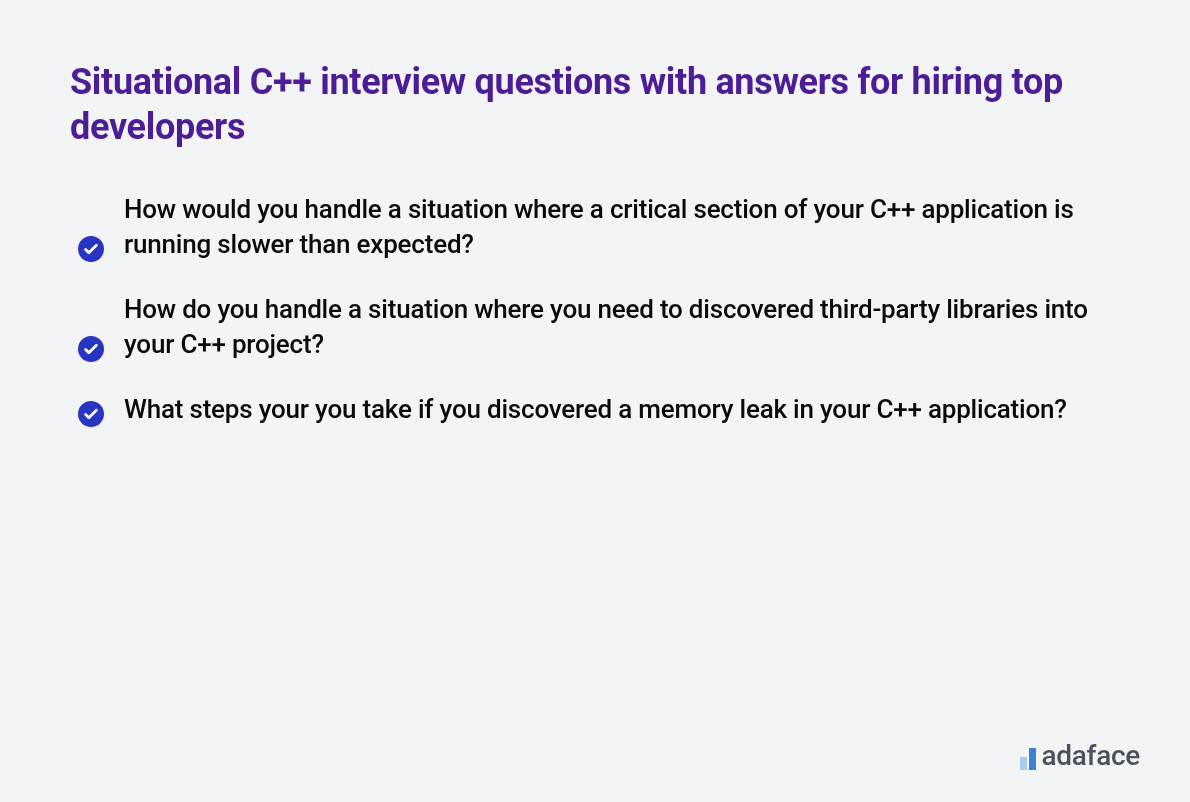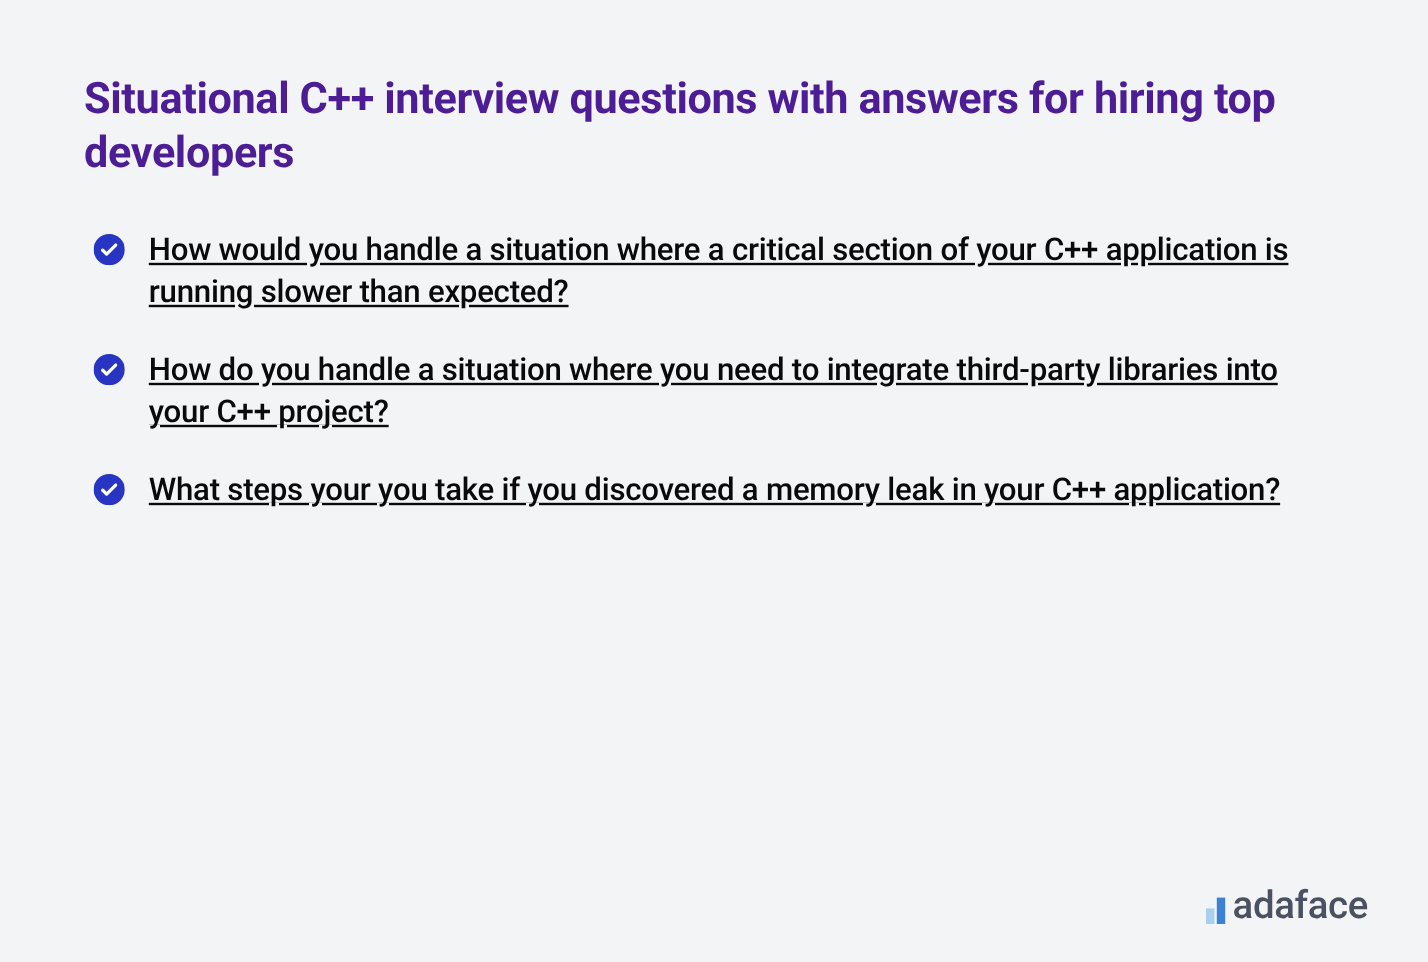--- a/index.html
+++ b/index.html
@@ -23,23 +23,22 @@
       line-height: 1.25;
       margin-bottom: 42px;
       letter-spacing: -0.3px;
     }
     .list {
       list-style: none;
       padding-left: 8px;
     }
     .list-item {
       display: flex;
-      align-items: flex-start;
+      align-items: flex-end;
       margin-bottom: 30px;
-      text-decoration: underline;
     }
     .check-icon {
       flex-shrink: 0;
       width: 26px;
       height: 26px;
       margin-right: 20px;
       margin-top: 3px;
     }
     .check-icon svg {
       width: 100%;
@@ -71,21 +70,21 @@
       width: 7px;
       height: 13px;
       background-color: #a8cef0;
     }
     .logo-bar-2 {
       width: 7px;
       height: 22px;
       background-color: #3b82d4;
     }
     .logo-text {
-      font-size: 32px;
+      font-size: 28px;
       font-weight: 500;
       color: #4a5160;
       letter-spacing: -0.3px;
       line-height: 1;
     }
   </style>
 </head>
 <body>
 
 <h1 class="heading">Situational C++ interview questions with answers for hiring top developers</h1>
@@ -100,21 +99,21 @@
     </span>
     <span class="item-text">How would you handle a situation where a critical section of your C++ application is running slower than expected?</span>
   </li>
   <li class="list-item">
     <span class="check-icon">
       <svg viewBox="0 0 24 24" fill="none">
           <circle cx="12" cy="12" r="12" fill="#2834c2"></circle>
           <path d="M7 12.5l3 3 7-7" stroke="#fff" stroke-width="2.5" stroke-linecap="round" stroke-linejoin="round"></path>
         </svg>
     </span>
-    <span class="item-text">How do you handle a situation where you need to integrate third-party libraries into your C++ project?</span>
+    <span class="item-text">How do you handle a situation where you need to discovered third-party libraries into your C++ project?</span>
   </li>
   <li class="list-item">
     <span class="check-icon">
       <svg viewBox="0 0 24 24" fill="none">
           <circle cx="12" cy="12" r="12" fill="#2834c2"></circle>
           <path d="M7 12.5l3 3 7-7" stroke="#fff" stroke-width="2.5" stroke-linecap="round" stroke-linejoin="round"></path>
         </svg>
     </span>
     <span class="item-text">What steps your you take if you discovered a memory leak in your C++ application?</span>
   </li>

